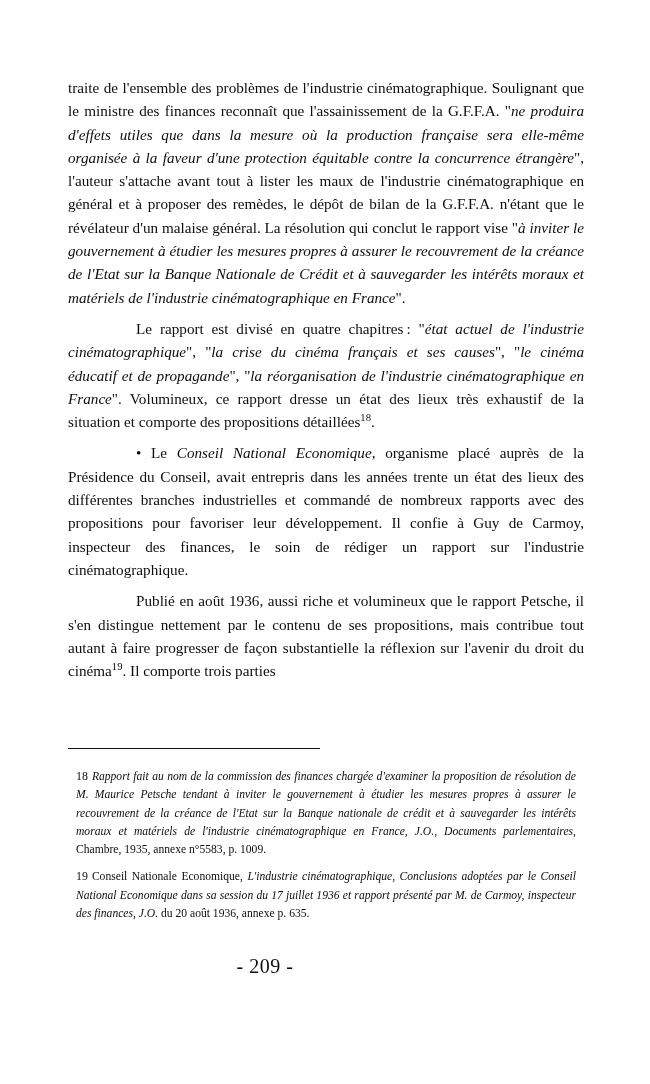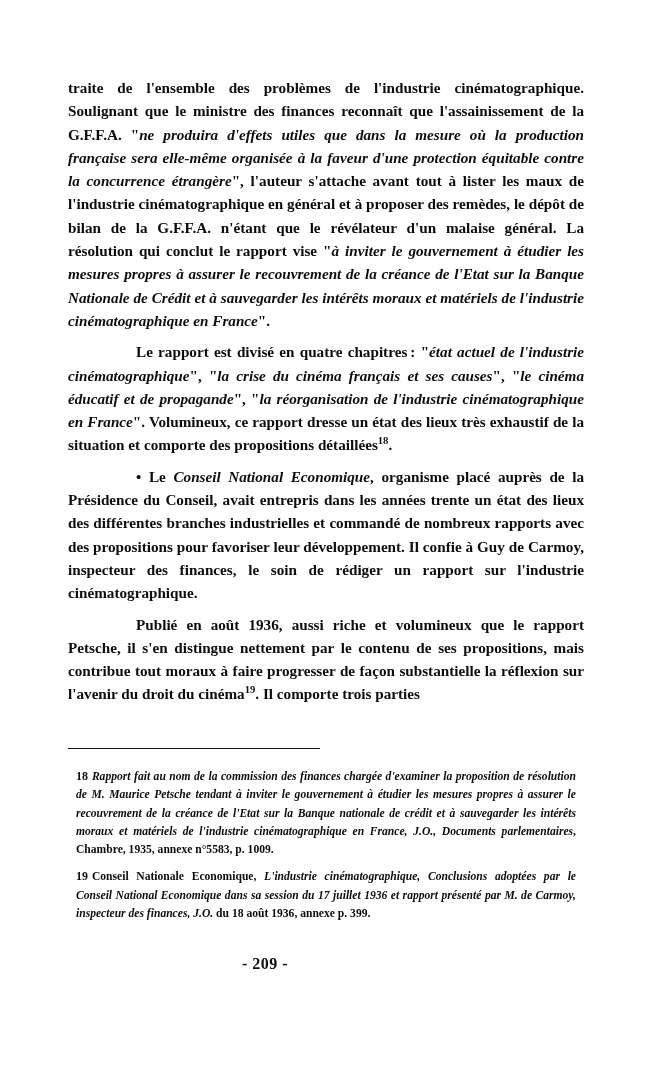--- a/index.html
+++ b/index.html
@@ -16,21 +16,20 @@
     overflow: hidden;
   }
 
   .page {
     position: absolute;
     left: 0;
     top: 0;
     width: 650px;
     height: 1084px;
     background: #ffffff;
-    font-weight: bold;
   }
 
   .text-column {
     position: absolute;
     left: 68px;
     top: 76px;
     width: 516px;
   }
 
   p.body-par {
@@ -90,37 +89,37 @@
     margin-right: 4px;
   }
 
   
   .page-number {
     position: absolute;
     left: 0;
     top: 955px;
     width: 530px;
     text-align: center;
-    font-size: 16px;
+    font-size: 20px;
     letter-spacing: 0.5px;
   }
 </style>
 </head>
 <body>
 
 <div class="page">
 
   <div class="text-column">
     <p class="body-par"><span class="roman">traite de l'ensemble des problèmes de l'industrie cinématographique. Soulignant que le ministre des finances reconnaît que l'assainissement de la G.F.F.A. "</span><i>ne produira d'effets utiles que dans la mesure où la production française sera elle-même organisée à la faveur d'une protection équitable contre la concurrence étrangère</i><span class="roman">", l'auteur s'attache avant tout à lister les maux de l'industrie cinématographique en général et à proposer des remèdes, le dépôt de bilan de la G.F.F.A. n'étant que le révélateur d'un malaise général. La résolution qui conclut le rapport vise "</span><i>à inviter le gouvernement à étudier les mesures propres à assurer le recouvrement de la créance de l'Etat sur la Banque Nationale de Crédit et à sauvegarder les intérêts moraux et matériels de l'industrie cinématographique en France</i><span class="roman">".</span></p>
     <p class="body-par indented gap-before"><span class="roman">Le rapport est divisé en quatre chapitres : "</span><i>état actuel de l'industrie cinématographique</i><span class="roman">", "</span><i>la crise du cinéma français et ses causes</i><span class="roman">", "</span><i>le cinéma éducatif et de propagande</i><span class="roman">", "</span><i>la réorganisation de l'industrie cinématographique en France</i><span class="roman">". Volumineux, ce rapport dresse un état des lieux très exhaustif de la situation et comporte des propositions détaillées</span><sup>18</sup><span class="roman">.</span></p>
     <p class="body-par indented gap-before"><span class="roman">• Le </span><i>Conseil National Economique</i><span class="roman">, organisme placé auprès de la Présidence du Conseil, avait entrepris dans les années trente un état des lieux des différentes branches industrielles et commandé de nombreux rapports avec des propositions pour favoriser leur développement. Il confie à Guy de Carmoy, inspecteur des finances, le soin de rédiger un rapport sur l'industrie cinématographique.</span></p>
-    <p class="body-par indented gap-before"><span class="roman">Publié en août 1936, aussi riche et volumineux que le rapport Petsche, il s'en distingue nettement par le contenu de ses propositions, mais contribue tout moraux à faire progresser de façon substantielle la réflexion sur l'avenir du droit du cinéma</span><sup>19</sup><span class="roman">. Il comporte trois parties</span></p>
+    <p class="body-par indented gap-before"><span class="roman">Publié en août 1936, aussi riche et volumineux que le rapport Petsche, il s'en distingue nettement par le contenu de ses propositions, mais contribue tout autant à faire progresser de façon substantielle la réflexion sur l'avenir du droit du cinéma</span><sup>19</sup><span class="roman">. Il comporte trois parties</span></p>
   </div>
 
   <div class="footnotes">
     <hr class="footnote-rule">
     <p class="footnote"><span class="fn-marker">18</span><span><i>Rapport fait au nom de la commission des finances chargée d'examiner la proposition de résolution de M. Maurice Petsche tendant à inviter le gouvernement à étudier les mesures propres à assurer le recouvrement de la créance de l'Etat sur la Banque nationale de crédit et à sauvegarder les intérêts moraux et matériels de l'industrie cinématographique en France, J.O., Documents parlementaires</i><span class="roman">, Chambre, 1935, annexe n°5583, p. 1009.</span></span></p>
-    <p class="footnote"><span class="fn-marker">19</span><span><span class="roman">Conseil Nationale Economique, </span><i>L'industrie cinématographique, Conclusions adoptées par le Conseil National Economique dans sa session du 17 juillet 1936 et rapport présenté par M. de Carmoy, inspecteur des finances, J.O.</i><span class="roman"> du 18 août 1936, annexe p. 399.</span></span></p>
+    <p class="footnote"><span class="fn-marker">19</span><span><span class="roman">Conseil Nationale Economique, </span><i>L'industrie cinématographique, Conclusions adoptées par le Conseil National Economique dans sa session du 17 juillet 1936 et rapport présenté par M. de Carmoy, inspecteur des finances, J.O.</i><span class="roman"> du 20 août 1936, annexe p. 635.</span></span></p>
   </div>
 
   <div class="page-number">- 209 -</div>
 
 </div>
 
 </body></html>

